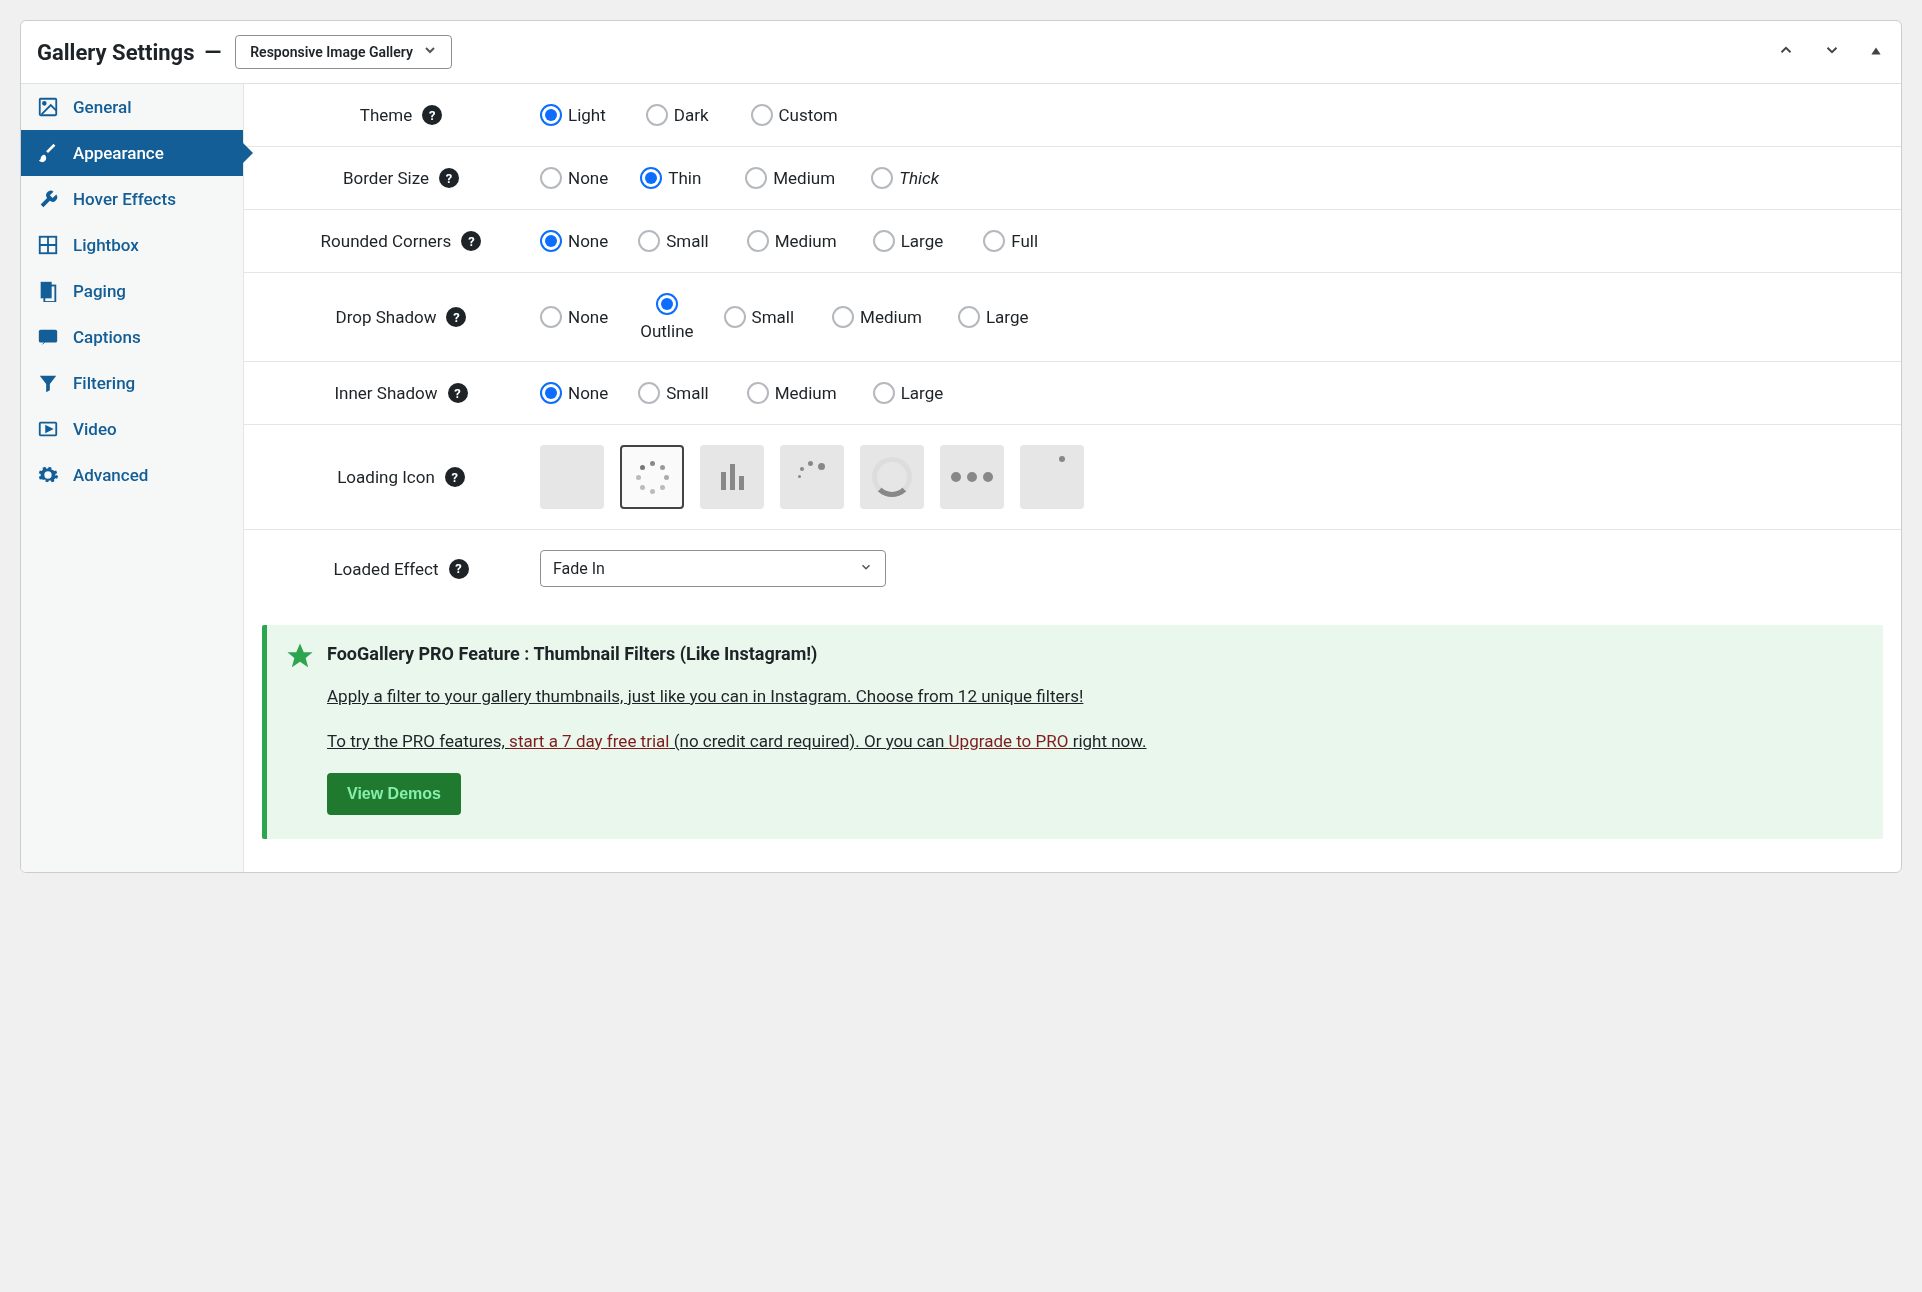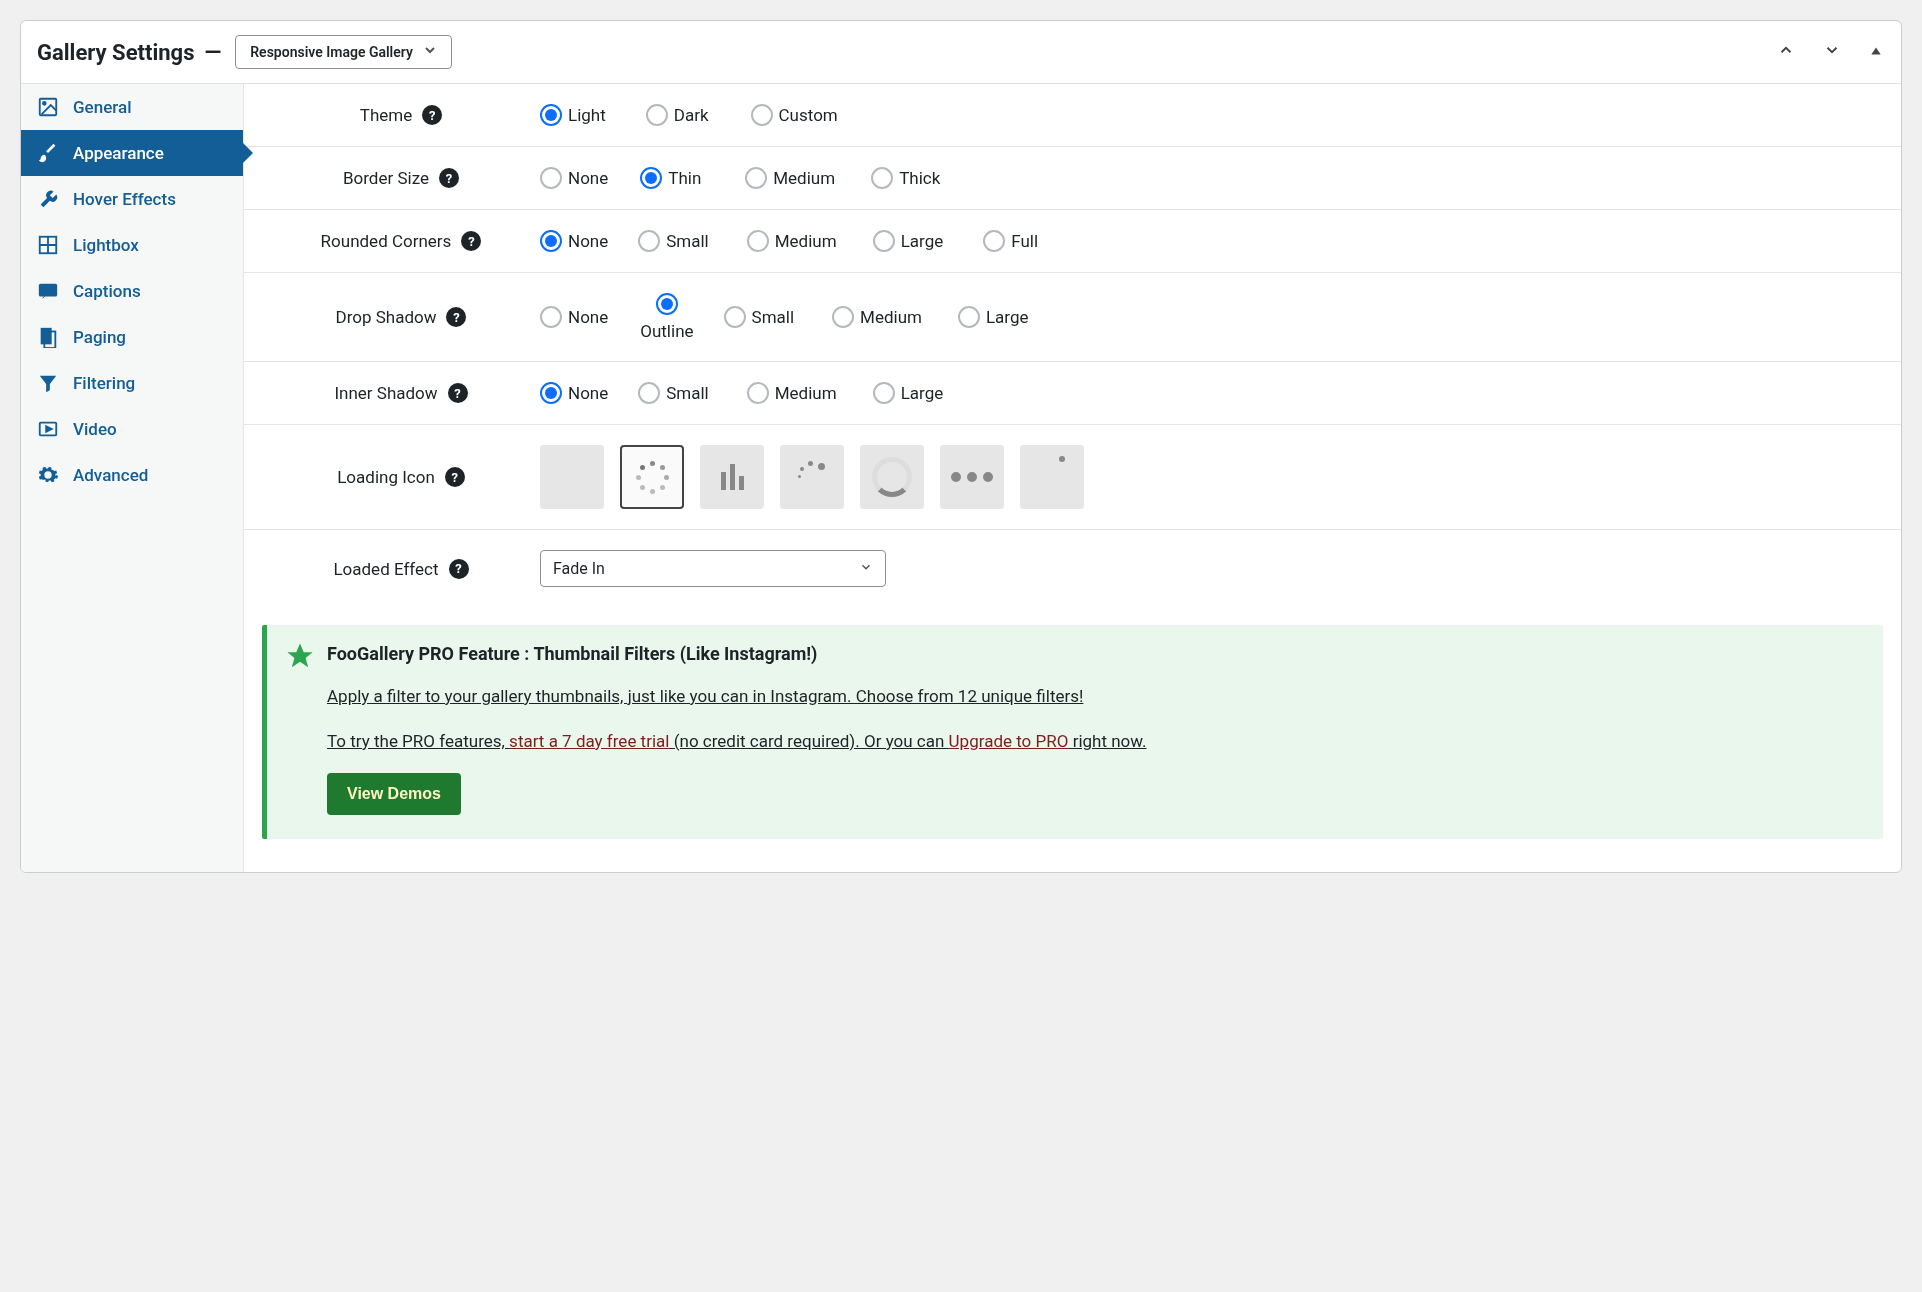--- a/index.html
+++ b/index.html
@@ -135,21 +135,21 @@
 .radio-opt {
   display: flex;
   align-items: center;
   gap: 6px;
   cursor: pointer;
 }
 .opts.theme .radio-opt:nth-child(2){ margin-left:40px; }
 .opts.theme .radio-opt:nth-child(3){ margin-left:42px; }
 .opts.border .radio-opt:nth-child(2){ margin-left:32px; }
 .opts.border .radio-opt:nth-child(3){ margin-left:44px; }
-.opts.border .radio-opt:nth-child(4){ margin-left:36px; }
+.opts.border .radio-opt:nth-child(4){ margin-left:36px;font-style:italic; }
 .opts.rounded .radio-opt:nth-child(2){ margin-left:30px; }
 .opts.rounded .radio-opt:nth-child(3){ margin-left:38px; }
 .opts.rounded .radio-opt:nth-child(4){ margin-left:36px; }
 .opts.rounded .radio-opt:nth-child(5){ margin-left:40px; }
 .opts.drop .radio-opt:nth-child(2){ margin-left:32px;flex-direction:column; }
 .opts.drop .radio-opt:nth-child(3){ margin-left:30px; }
 .opts.drop .radio-opt:nth-child(4){ margin-left:38px; }
 .opts.drop .radio-opt:nth-child(5){ margin-left:36px; }
 .opts.inner .radio-opt:nth-child(2){ margin-left:30px; }
 .opts.inner .radio-opt:nth-child(3){ margin-left:38px; }
@@ -219,21 +219,21 @@
 }
 .promo-p {
   font-size: 17px;
   margin-bottom: 20px;
   line-height: 1.45;
   text-decoration: underline;
 }
 .promo a { color: #7f1d1d; text-decoration: underline; cursor: pointer; }
 .demo-btn {
   background: #1f7a2f;
-  color: #fef9c3;
+  color: #86efac;
   border: none;
   padding: 12px 20px;
   font-size: 16px;
   font-weight: 600;
   border-radius: 4px;
   cursor: pointer;
 }
 
 
 .spin-dots { width:36px; height:36px; position:relative; }
@@ -327,34 +327,34 @@
               <rect x="3" y="3" width="18" height="18"></rect>
               <line x1="12" y1="3" x2="12" y2="21"></line>
               <line x1="3" y1="12" x2="21" y2="12"></line>
             </svg>
           </span>
         <span>Lightbox</span>
       </div>
       <div class="sb-item">
         <span class="sb-icon">
             <svg width="22" height="22" viewBox="0 0 24 24" fill="currentColor">
+              <rect x="4" y="2" width="12" height="18"></rect>
+              <rect x="8" y="6" width="12" height="18" fill="none" stroke="currentColor" stroke-width="2"></rect>
+            </svg>
+          </span>
+        <span>Paging</span>
+      </div>
+      <div class="sb-item">
+        <span class="sb-icon">
+            <svg width="22" height="22" viewBox="0 0 24 24" fill="currentColor">
               <rect x="2" y="4" width="20" height="14" rx="2"></rect>
               <path d="M6 20l4-4" stroke="currentColor"></path>
             </svg>
           </span>
         <span>Captions</span>
-      </div>
-      <div class="sb-item">
-        <span class="sb-icon">
-            <svg width="22" height="22" viewBox="0 0 24 24" fill="currentColor">
-              <rect x="4" y="2" width="12" height="18"></rect>
-              <rect x="8" y="6" width="12" height="18" fill="none" stroke="currentColor" stroke-width="2"></rect>
-            </svg>
-          </span>
-        <span>Paging</span>
       </div>
       <div class="sb-item">
         <span class="sb-icon">
             <svg width="22" height="22" viewBox="0 0 24 24" fill="currentColor">
               <polygon points="3 4 21 4 14 13 14 20 10 22 10 13"></polygon>
             </svg>
           </span>
         <span>Filtering</span>
       </div>
       <div class="sb-item">

